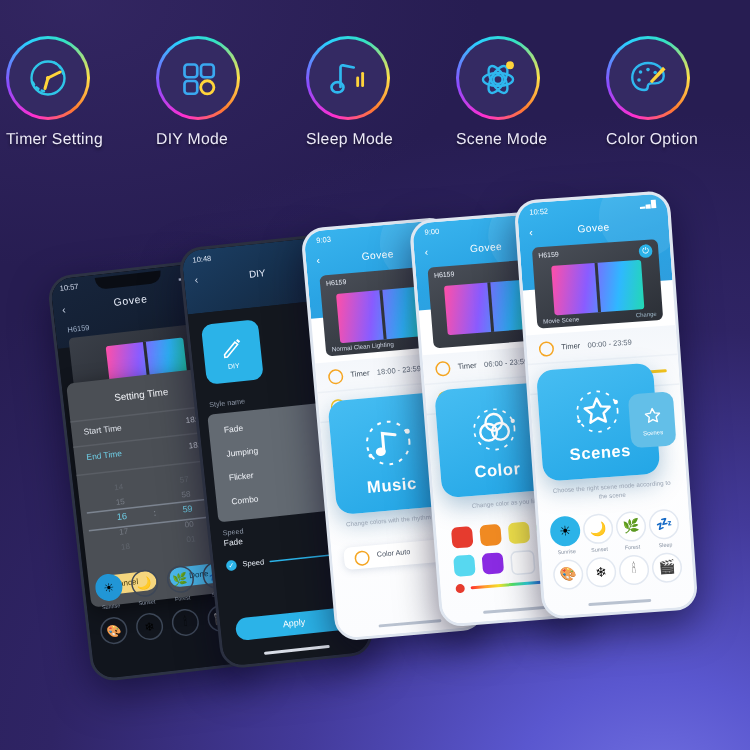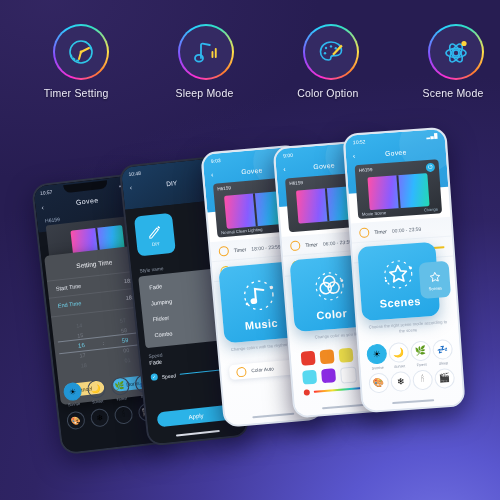--- a/index.html
+++ b/index.html
@@ -21,21 +21,21 @@
     background:radial-gradient(90% 60% at 10% 0%, rgba(60,45,110,.55), rgba(0,0,0,0) 60%);
     pointer-events:none;
   }
 
   
   .features{
     position:absolute;left:0;top:24px;width:500px;height:92px;
     display:flex;justify-content:space-around;align-items:flex-start;
     z-index:6;
   }
-  .feature{width:92px;display:flex;flex-direction:column;align-items:flex-end;}
+  .feature{width:92px;display:flex;flex-direction:column;align-items:flex-start;}
   .fcircle{
     width:56px;height:56px;border-radius:50%;
     background:conic-gradient(from 200deg,#ff2fd0 0deg,#8c4bff 60deg,#2ad0ff 130deg,#33e1c2 185deg,#ffe04a 250deg,#ff7a2f 300deg,#ff2fd0 360deg);
     display:flex;align-items:center;justify-content:center;position:relative;
   }
   .fcircle:before{
     content:"";position:absolute;inset:2px;border-radius:50%;
     background:#342a63;
   }
   .ficon{position:relative;z-index:2;width:34px;height:34px;display:block;}
@@ -203,58 +203,69 @@
           <path d="M7 20a10.5 10.5 0 0 0 9 6" fill="none" stroke="#2fc6e8" stroke-width="1.6" stroke-dasharray="1.6 2.4" stroke-linecap="round"></path>
           <path d="M27 14a10.5 10.5 0 0 0-8-8" fill="none" stroke="#2fc6e8" stroke-width="1.6" stroke-dasharray="1.6 2.4" stroke-linecap="round"></path>
           <line x1="17" y1="17" x2="25" y2="13" stroke="#ffd43b" stroke-width="2" stroke-linecap="round"></line>
           <line x1="17" y1="17" x2="15" y2="24" stroke="#ffd43b" stroke-width="2" stroke-linecap="round"></line>
           <circle cx="17" cy="17" r="1.4" fill="#ffd43b"></circle>
         </svg>
       </div>
       <div class="flabel">Timer Setting</div>
     </div>
 
+    <div class="feature">
+      <div class="fcircle">
+        <svg class="ficon" viewBox="0 0 34 34">
+          <rect x="8" y="8" width="8.5" height="8.5" rx="2" fill="none" stroke="#3aa8f0" stroke-width="1.8"></rect>
+          <rect x="19" y="8" width="8.5" height="8.5" rx="2" fill="none" stroke="#3aa8f0" stroke-width="1.8"></rect>
+          <rect x="8" y="19" width="8.5" height="8.5" rx="2" fill="none" stroke="#3aa8f0" stroke-width="1.8"></rect>
+          <circle cx="23.2" cy="23.2" r="4.4" fill="none" stroke="#ffd43b" stroke-width="1.9"></circle>
+        </svg>
+      </div>
+      <div class="flabel">DIY Mode</div>
+    </div>
 
     <div class="feature">
       <div class="fcircle">
         <svg class="ficon" viewBox="0 0 34 34">
           <path d="M12 23V10c0-1 .8-1.6 1.8-1.4l7 1.4" fill="none" stroke="#2fb8ef" stroke-width="1.8" stroke-linecap="round"></path>
           <ellipse cx="10" cy="23.2" rx="4" ry="3.4" fill="none" stroke="#2fb8ef" stroke-width="1.8"></ellipse>
           <rect x="22.5" y="16" width="1.9" height="7" rx=".9" fill="#ffd43b"></rect>
           <rect x="25.8" y="13" width="1.9" height="10" rx=".9" fill="#ffd43b"></rect>
         </svg>
       </div>
       <div class="flabel">Sleep Mode</div>
+    </div>
+
+    <div class="feature">
+      <div class="fcircle">
+        <svg class="ficon" viewBox="0 0 34 34">
+          <circle cx="17" cy="18" r="3" fill="none" stroke="#2fb8ef" stroke-width="1.6"></circle>
+          <ellipse cx="17" cy="18" rx="10" ry="4.4" fill="none" stroke="#2fb8ef" stroke-width="1.6"></ellipse>
+          <ellipse cx="17" cy="18" rx="10" ry="4.4" fill="none" stroke="#2fb8ef" stroke-width="1.6" transform="rotate(60 17 18)"></ellipse>
+          <ellipse cx="17" cy="18" rx="10" ry="4.4" fill="none" stroke="#2fb8ef" stroke-width="1.6" transform="rotate(-60 17 18)"></ellipse>
+          <circle cx="25" cy="8.5" r="2.6" fill="#ffd43b"></circle>
+        </svg>
+      </div>
+      <div class="flabel">Scene Mode</div>
     </div>
 
     <div class="feature">
       <div class="fcircle">
         <svg class="ficon" viewBox="0 0 34 34">
           <path d="M17 7c-6 0-10.5 4.3-10.5 9.7 0 5 3.6 8.3 8 8.3 1.7 0 2.3-1 2.3-2 0-1.6 1.1-2.4 2.7-2.4h2.2c3.3 0 5.8-2 5.8-5C27.5 10.6 23 7 17 7z" fill="none" stroke="#2fb8ef" stroke-width="1.6"></path>
           <circle cx="12" cy="13" r="1.2" fill="#2fb8ef"></circle>
           <circle cx="17" cy="11.4" r="1.2" fill="#2fb8ef"></circle>
           <circle cx="21.8" cy="13.3" r="1.2" fill="#2fb8ef"></circle>
           <circle cx="11" cy="18.3" r="1.2" fill="#2fb8ef"></circle>
           <path d="M27 9.5l-8.8 9.6 1.5 1.4 9-9.2z" fill="#ffd43b"></path>
         </svg>
       </div>
       <div class="flabel">Color Option</div>
-    </div>
-
-    <div class="feature">
-      <div class="fcircle">
-        <svg class="ficon" viewBox="0 0 34 34">
-          <circle cx="17" cy="18" r="3" fill="none" stroke="#2fb8ef" stroke-width="1.6"></circle>
-          <ellipse cx="17" cy="18" rx="10" ry="4.4" fill="none" stroke="#2fb8ef" stroke-width="1.6"></ellipse>
-          <ellipse cx="17" cy="18" rx="10" ry="4.4" fill="none" stroke="#2fb8ef" stroke-width="1.6" transform="rotate(60 17 18)"></ellipse>
-          <ellipse cx="17" cy="18" rx="10" ry="4.4" fill="none" stroke="#2fb8ef" stroke-width="1.6" transform="rotate(-60 17 18)"></ellipse>
-          <circle cx="25" cy="8.5" r="2.6" fill="#ffd43b"></circle>
-        </svg>
-      </div>
-      <div class="flabel">Scene Mode</div>
     </div>
   </div>
 
   <div class="phones">
 
     <div class="phone" id="p1">
       <div class="notch"></div>
       <div class="screen p1-body">
         <div class="p1-top"></div>
         <div class="p1-status">10:57</div>

